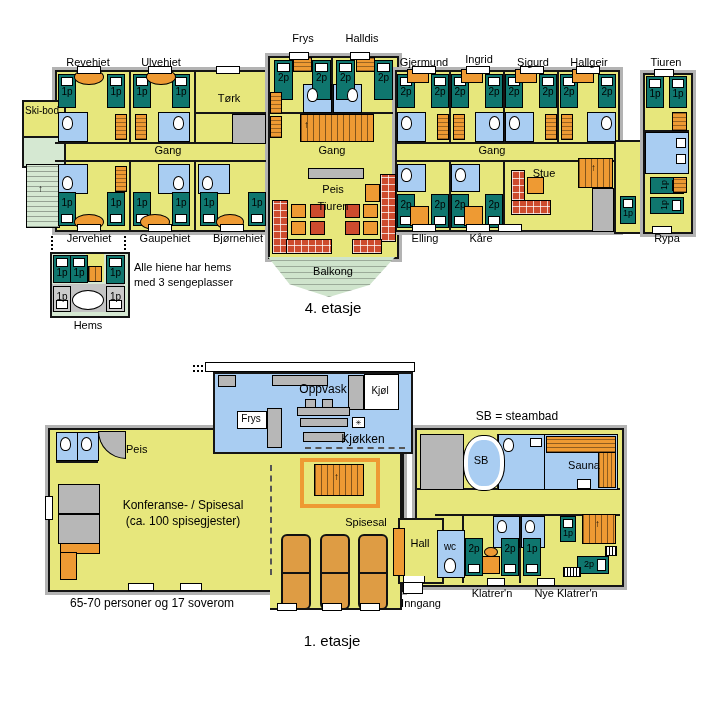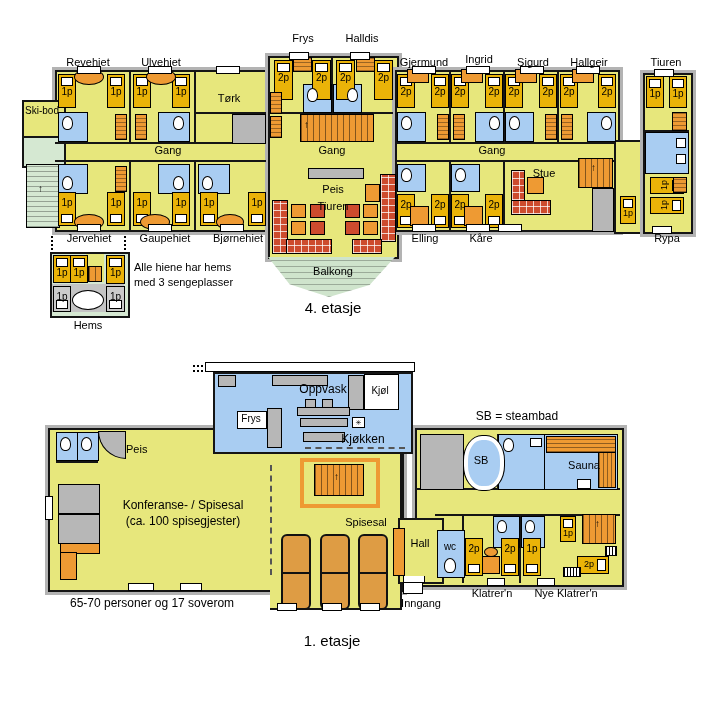--- a/index.html
+++ b/index.html
@@ -5,21 +5,21 @@
   html,body{margin:0;padding:0;background:#fff}
   .canvas{position:relative;width:708px;height:702px;background:#fff;
     font-family:"Liberation Sans",sans-serif;color:#000;overflow:hidden}
   .rm{position:absolute;background:#e7e77c;border:2px solid #151515;outline:3px solid #b3b3b3}
   .rp{position:absolute;background:#e7e77c;border:2px solid #151515}
   .vw{position:absolute;width:2px;background:#151515}
   .hw{position:absolute;height:2px;background:#151515}
   .lb{position:absolute;transform:translateX(-50%);font-size:11px;line-height:1;white-space:nowrap;z-index:6}
   .lb.s10{font-size:10px}.lb.s12{font-size:12px}.lb.t{font-size:15px}
   .lb.left{transform:none}
-  .bed{position:absolute;width:16px;height:32px;background:#eab308;border:1px solid #000;z-index:3}
+  .bed{position:absolute;width:16px;height:32px;background:#0f766e;border:1px solid #000;z-index:3}
   .bed>span{position:absolute;left:0;right:0;text-align:center;font-size:10px;top:11px}
   .pw{position:absolute;left:2px;right:2px;top:2px;height:7px;background:#fff;border:1px solid #000}
   .bed.pb .pw{top:auto;bottom:2px}
   .bed.pb>span{top:4px}
   .bed.h{width:32px;height:15px}
   .bed.h .pw{left:auto;right:2px;top:2px;bottom:2px;width:7px;height:auto}
   .bed.h>span{top:2px;right:8px;font-size:9px}
   .bed.h.rot>span{transform:rotate(-90deg);right:6px}
   .bath{position:absolute;background:#a9cdf2;border:1px solid #000;z-index:2}
   .toilet{position:absolute;width:9px;height:12px;background:#fff;border:1px solid #000;border-radius:50% 50% 42% 42%;z-index:4}

